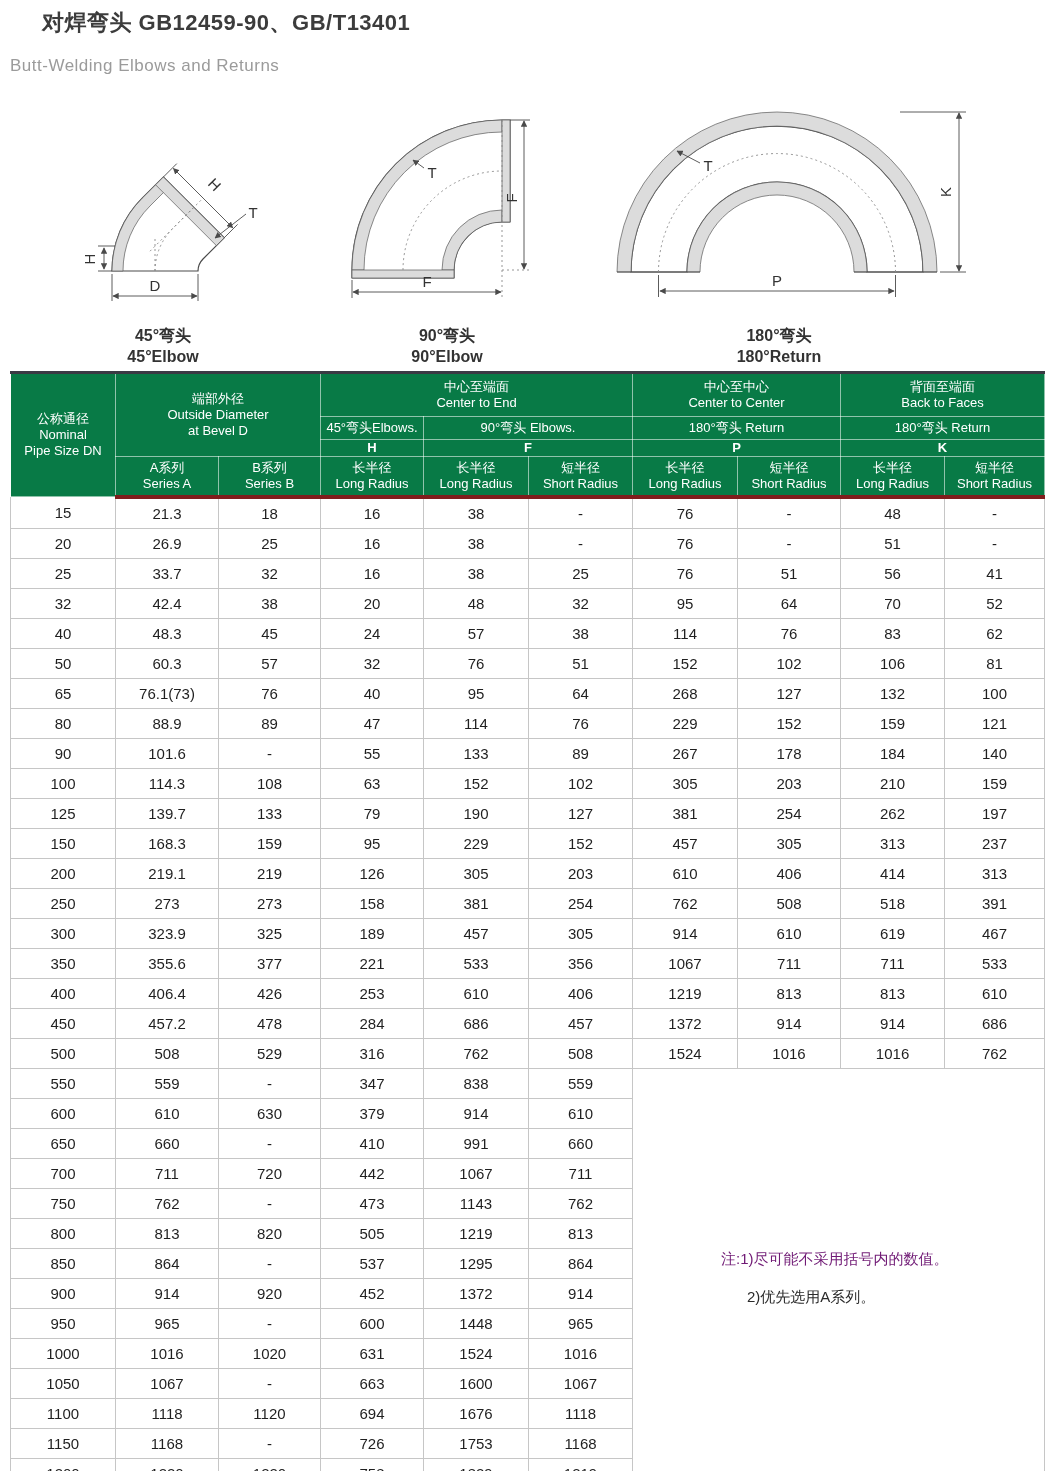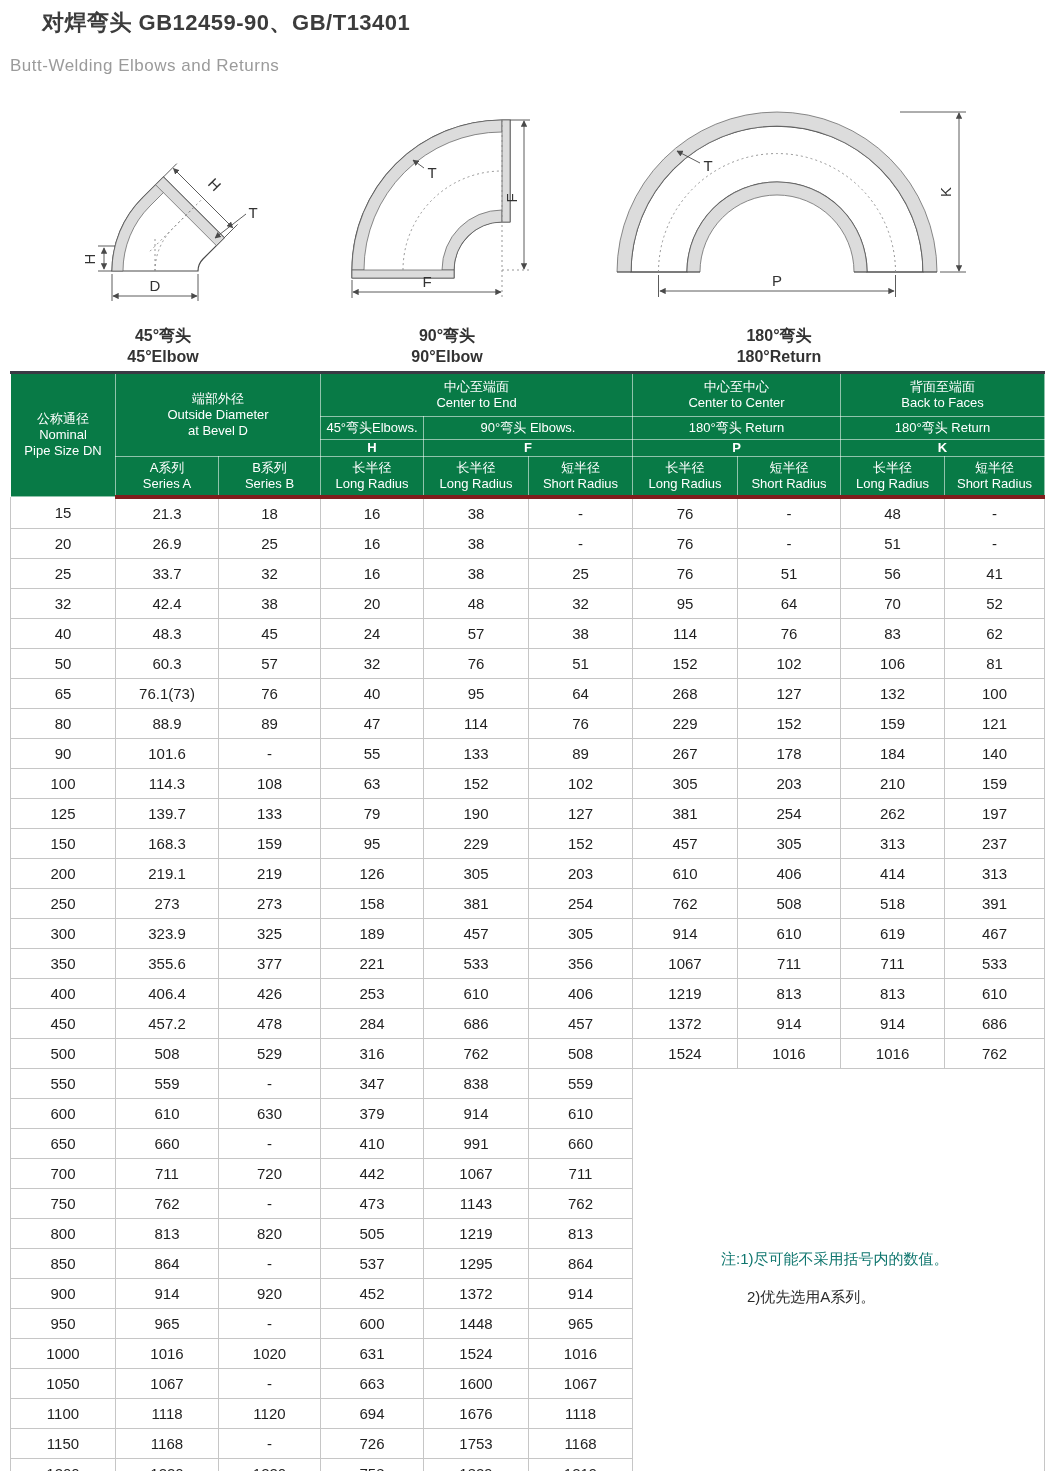--- a/index.html
+++ b/index.html
@@ -27,21 +27,21 @@
   table.spec thead tr.letters td{font-weight:600;}
   table.spec thead tr:nth-child(1){height:44px;}
   table.spec thead tr:nth-child(2){height:23px;}
   table.spec thead tr:nth-child(3){height:17px;}
   table.spec thead tr:nth-child(4){height:40px;}
   table.spec thead tr:nth-child(4) td{border-bottom:4px solid #7f1d1d;}
   table.spec tbody td{border:1px solid #c6c6c6;background:#fff;text-align:center;
              font-size:15px;color:#1f1f1f;padding:0;height:29px;vertical-align:middle;}
   table.spec tbody tr:last-child td{border-bottom:4px solid #33333C;}
   td.note-cell{vertical-align:middle;border-bottom:4px solid #33333C !important;}
-  .note-l1{text-align:left;padding-left:88px;font-size:15px;color:#0f766e;}
+  .note-l1{text-align:left;padding-left:88px;font-size:15px;color:#701a75;}
   .note-l2{text-align:left;padding-left:114px;font-size:15px;color:#2a2a2a;margin-top:19px;}
 </style>
 </head>
 <body>
 
 <div class="page">
 
   <div class="titleblock">
     <div class="title">对焊弯头 GB12459-90、GB/T13401</div>
     <div class="subtitle">Butt-Welding Elbows and Returns</div>

